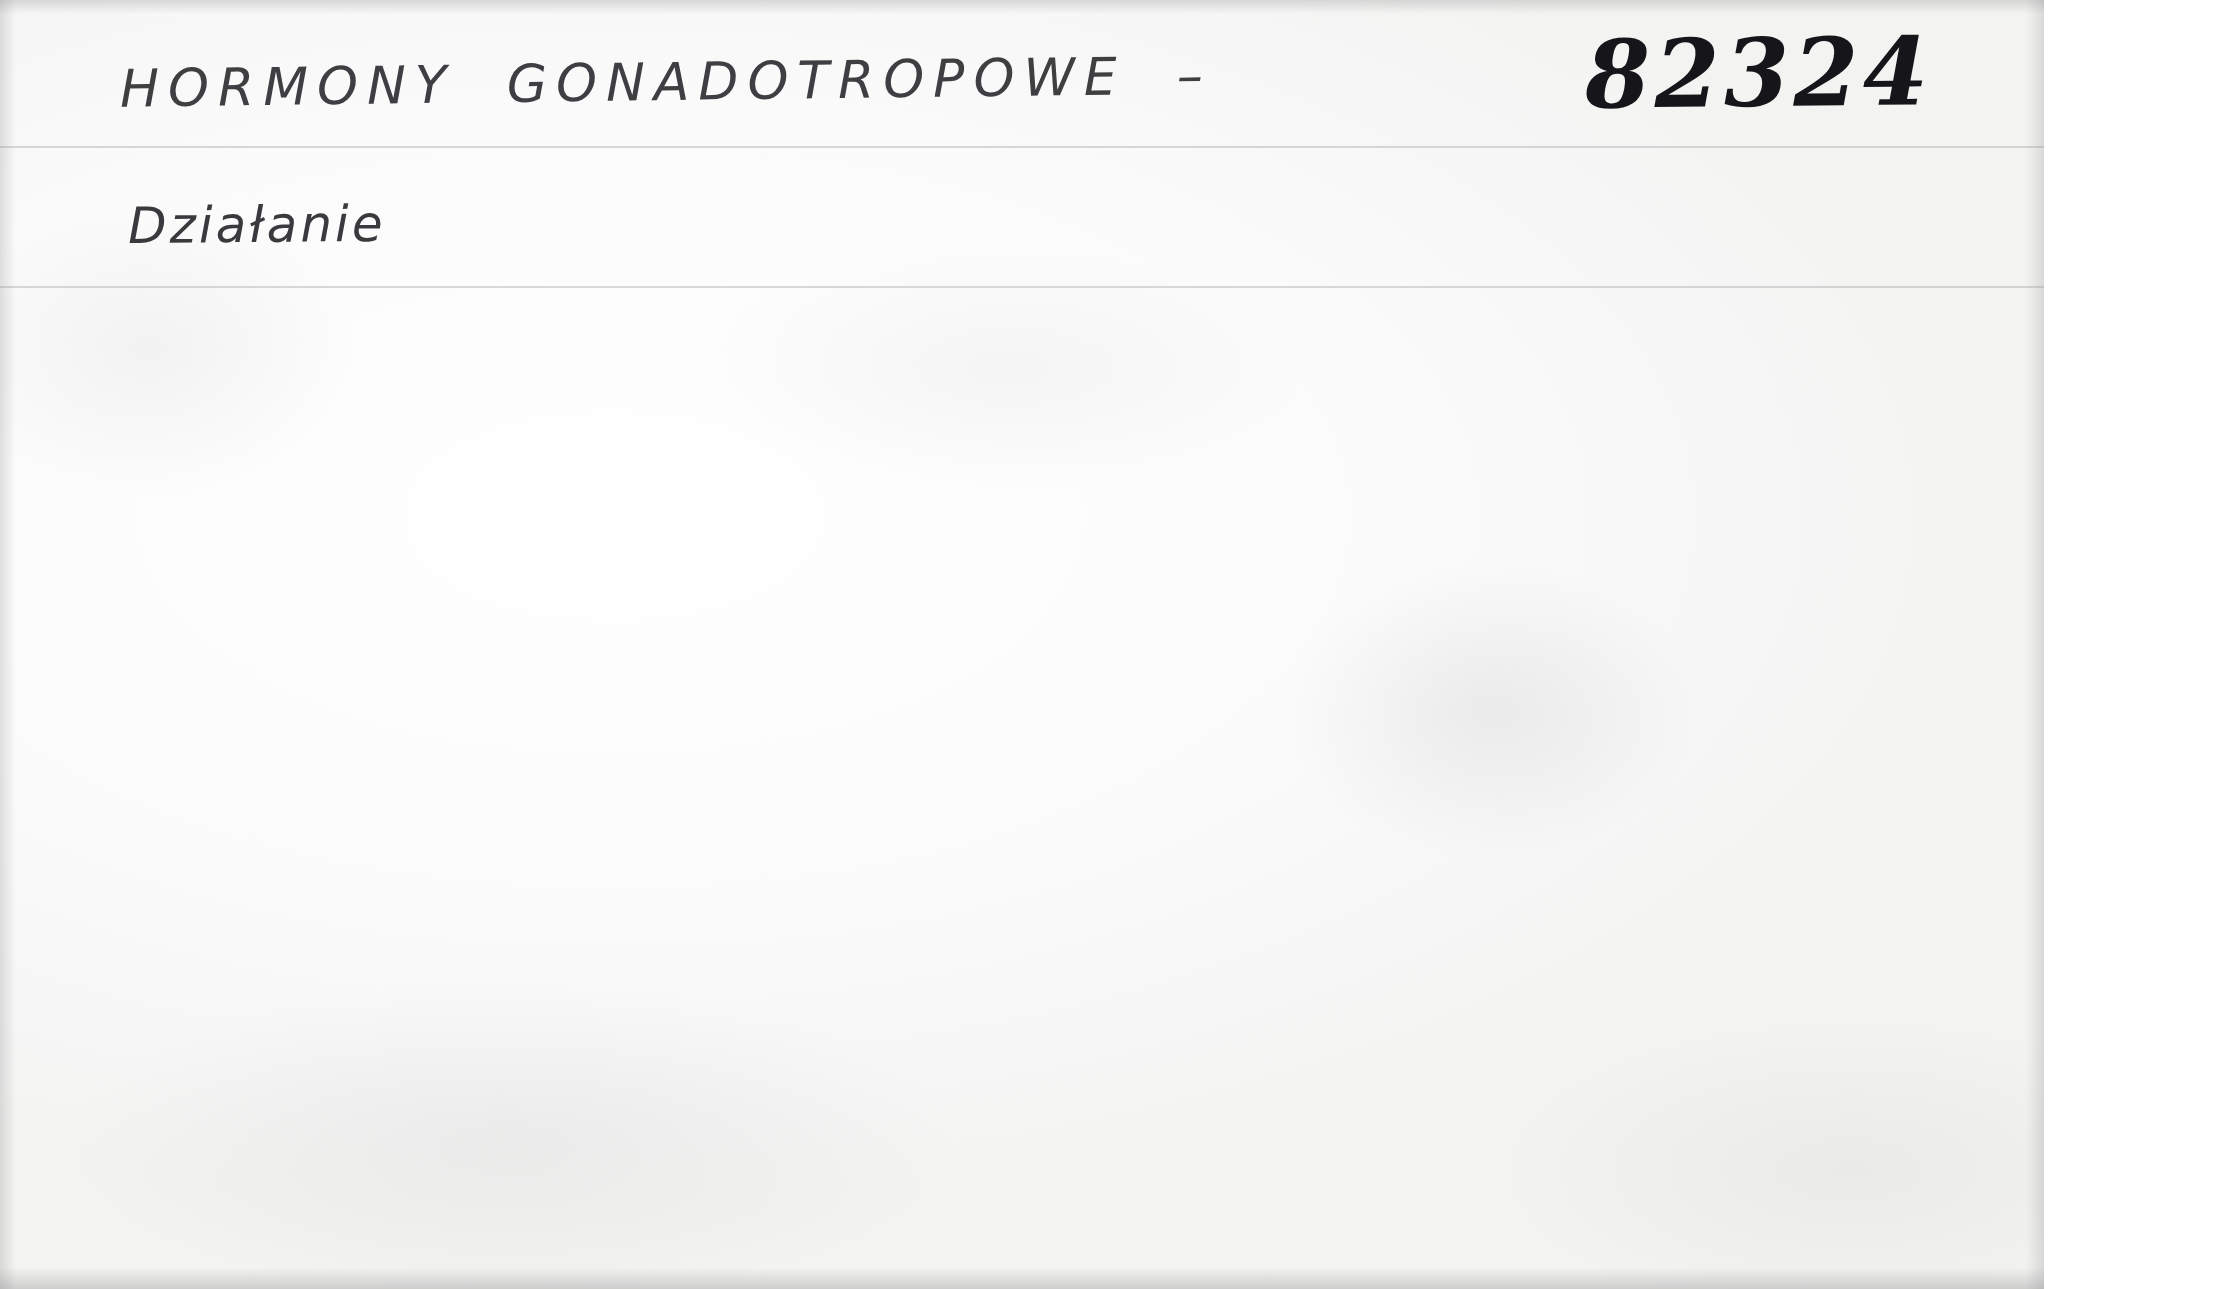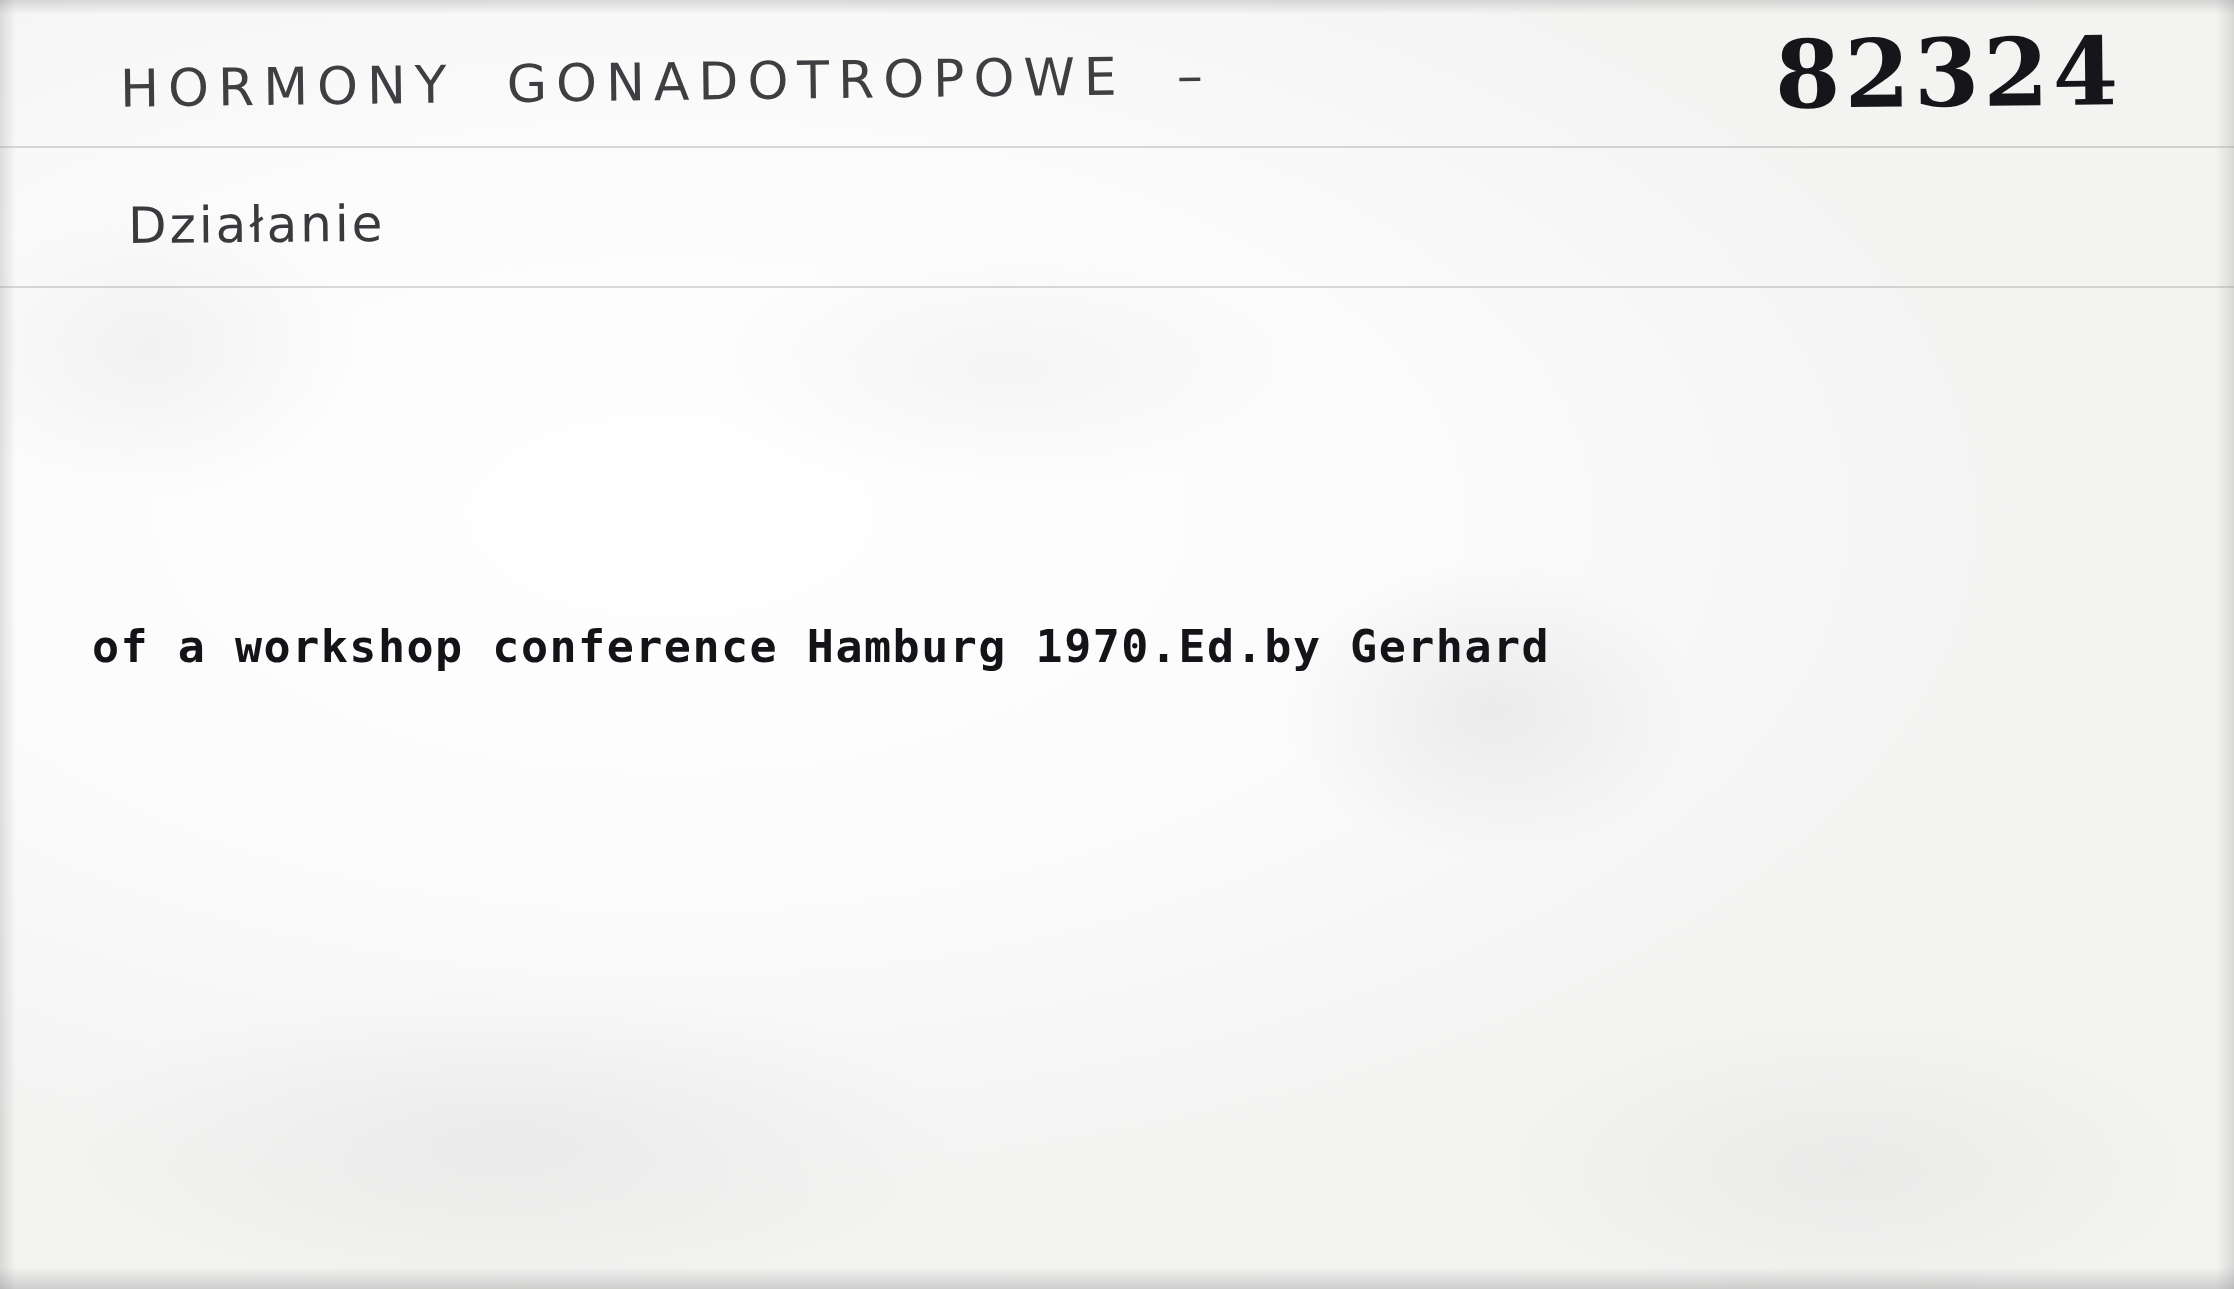--- a/index.html
+++ b/index.html
@@ -9,25 +9,26 @@
   }
   body {
     width: 2234px;
     height: 1289px;
     overflow: hidden;
     font-family: "Liberation Sans", sans-serif;
   }
 
   #card {
     position: relative;
-    width: 2234px;
+    width: 2044px;
     height: 1289px;
     background:
       radial-gradient(ellipse 1400px 700px at 30% 40%, #ffffff 0%, #fbfbfb 55%, #f3f3f2 100%);
     overflow: hidden;
+    font-style: italic;
   }
 
   
   .blotch {
     position: absolute;
     border-radius: 50%;
     pointer-events: none;
   }
   .b1 { left: 1280px; top: 560px; width: 420px; height: 300px; background: radial-gradient(ellipse at center, rgba(160,160,160,0.16), rgba(255,255,255,0) 70%); }
   .b2 { left: 60px;  top: 980px; width: 900px; height: 320px; background: radial-gradient(ellipse at center, rgba(165,165,165,0.13), rgba(255,255,255,0) 70%); }
@@ -124,19 +125,18 @@
   <div class="rule rule-1"></div>
   <div class="rule rule-2"></div>
 
   <div class="hand" id="hand-line-1">HORMONY  GONADOTROPOWE  –</div>
 
   <div class="hand" id="hand-line-2">Działanie</div>
 
   <div id="accession">82324</div>
 
   <div id="body-text">
-    <span class="tline">of a workshop conference Hamburg 1970.Ed.by Gerhard</span>
     
     
     
   </div>
 
 </div>
 
 </body></html>

